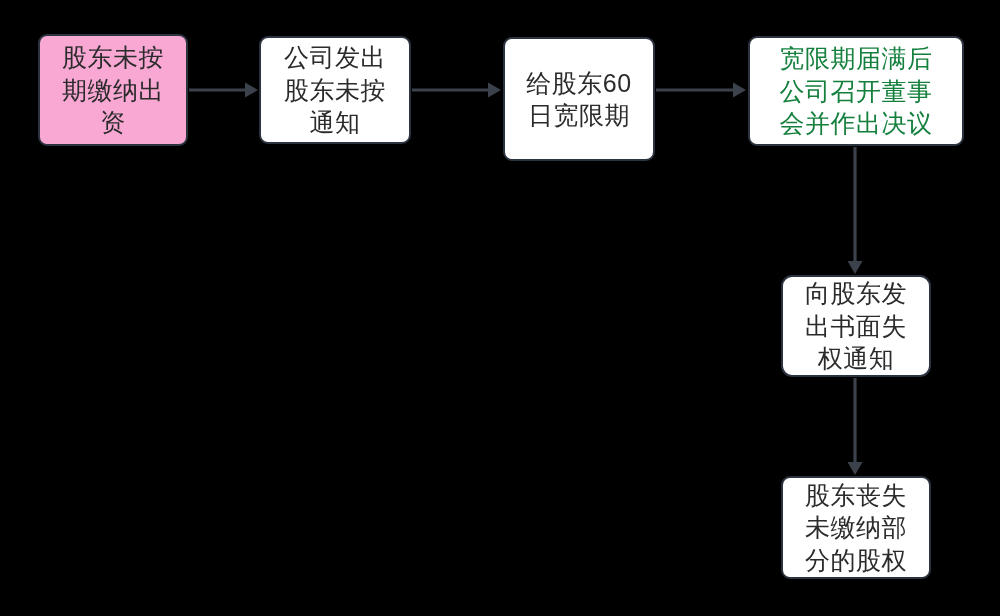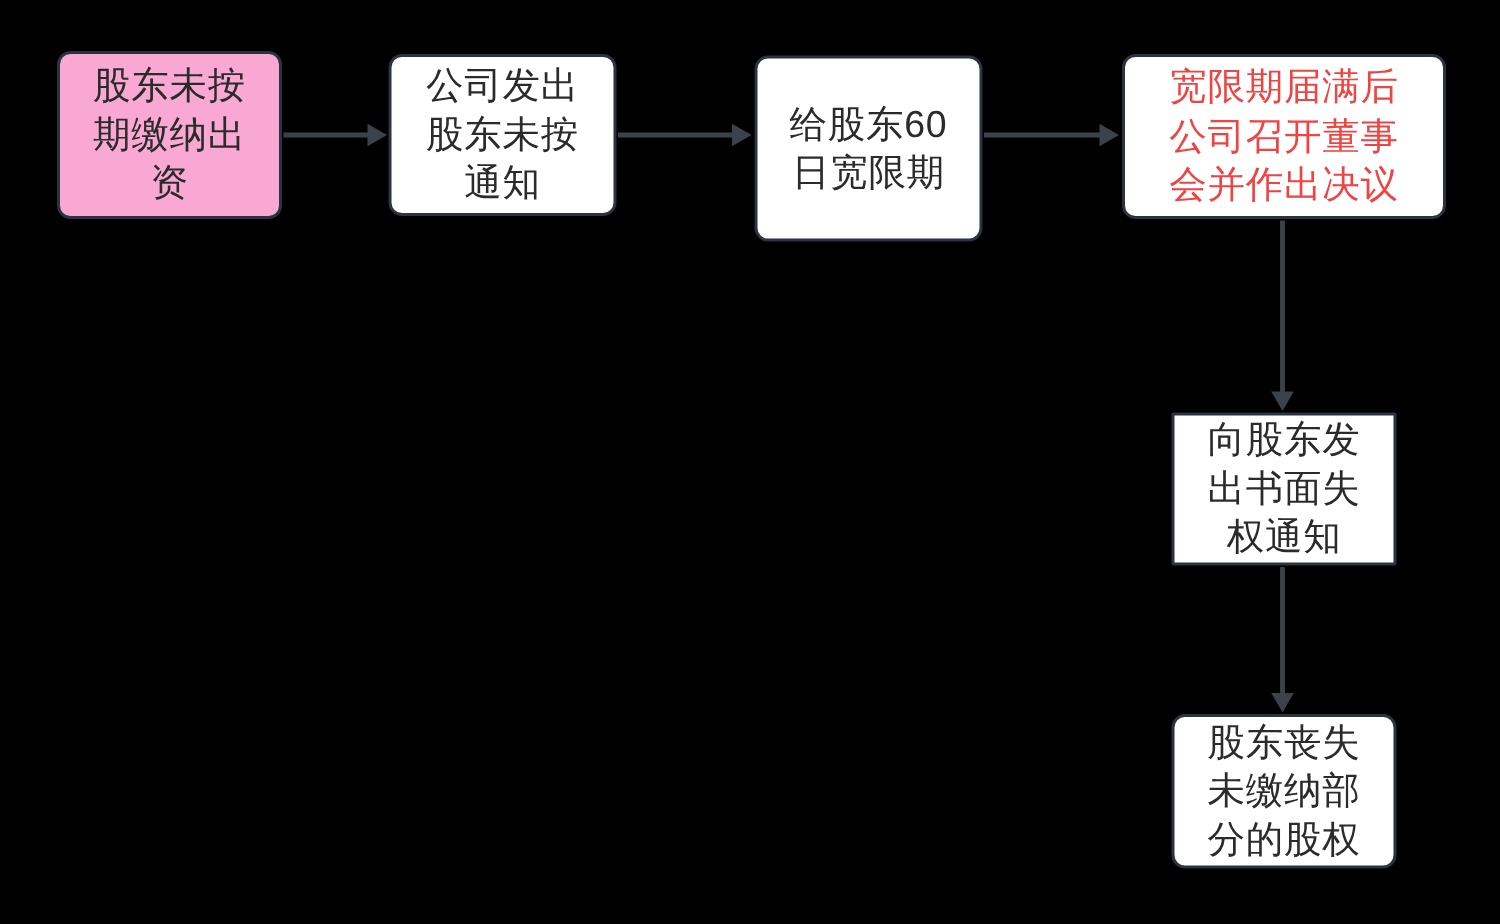--- a/index.html
+++ b/index.html
@@ -84,22 +84,22 @@
       </svg>
     </div>
     <div class="node rounded" style="left: 38px; top: 34px; width: 150px; height: 112px; background: #f9a8d4; border-color: rgb(43, 51, 63); color: rgb(43, 43, 43); font-size: 25px;"><span class="node-text">股东未按
 期缴纳出
 资</span></div>
     <div class="node rounded" style="left: 259px; top: 36px; width: 152px; height: 108px; background: rgb(255, 255, 255); border-color: rgb(43, 51, 63); color: rgb(43, 43, 43); font-size: 25px;"><span class="node-text">公司发出
 股东未按
 通知</span></div>
     <div class="node rounded" style="left: 503px; top: 37px; width: 152px; height: 124px; background: rgb(255, 255, 255); border-color: rgb(43, 51, 63); color: rgb(43, 43, 43); font-size: 25px;"><span class="node-text">给股东60
 日宽限期</span></div>
-    <div class="node rounded" style="left: 748px; top: 36px; width: 216px; height: 110px; background: rgb(255, 255, 255); border-color: rgb(43, 51, 63); color: #ef4444; font-size: 25px;"><span class="node-text">宽限期届满后
+    <div class="node rounded" style="left: 748px; top: 36px; width: 216px; height: 110px; background: rgb(255, 255, 255); border-color: rgb(43, 51, 63); color: #15803d; font-size: 25px;"><span class="node-text">宽限期届满后
 公司召开董事
 会并作出决议</span></div>
-    <div class="node square" style="left: 781px; top: 275px; width: 150px; height: 102px; background: rgb(255, 255, 255); border-color: rgb(43, 51, 63); color: rgb(43, 43, 43); font-size: 25px;"><span class="node-text">向股东发
+    <div class="node square" style="left: 781px; top: 275px; width: 150px; height: 102px; background: rgb(255, 255, 255); border-color: rgb(43, 51, 63); color: rgb(43, 43, 43); font-size: 25px; border-radius: 11px;"><span class="node-text">向股东发
 出书面失
 权通知</span></div>
     <div class="node rounded" style="left: 781px; top: 476px; width: 150px; height: 103px; background: rgb(255, 255, 255); border-color: rgb(43, 51, 63); color: rgb(43, 43, 43); font-size: 25px;"><span class="node-text">股东丧失
 未缴纳部
 分的股权</span></div>
   </div>
 
 </body></html>

